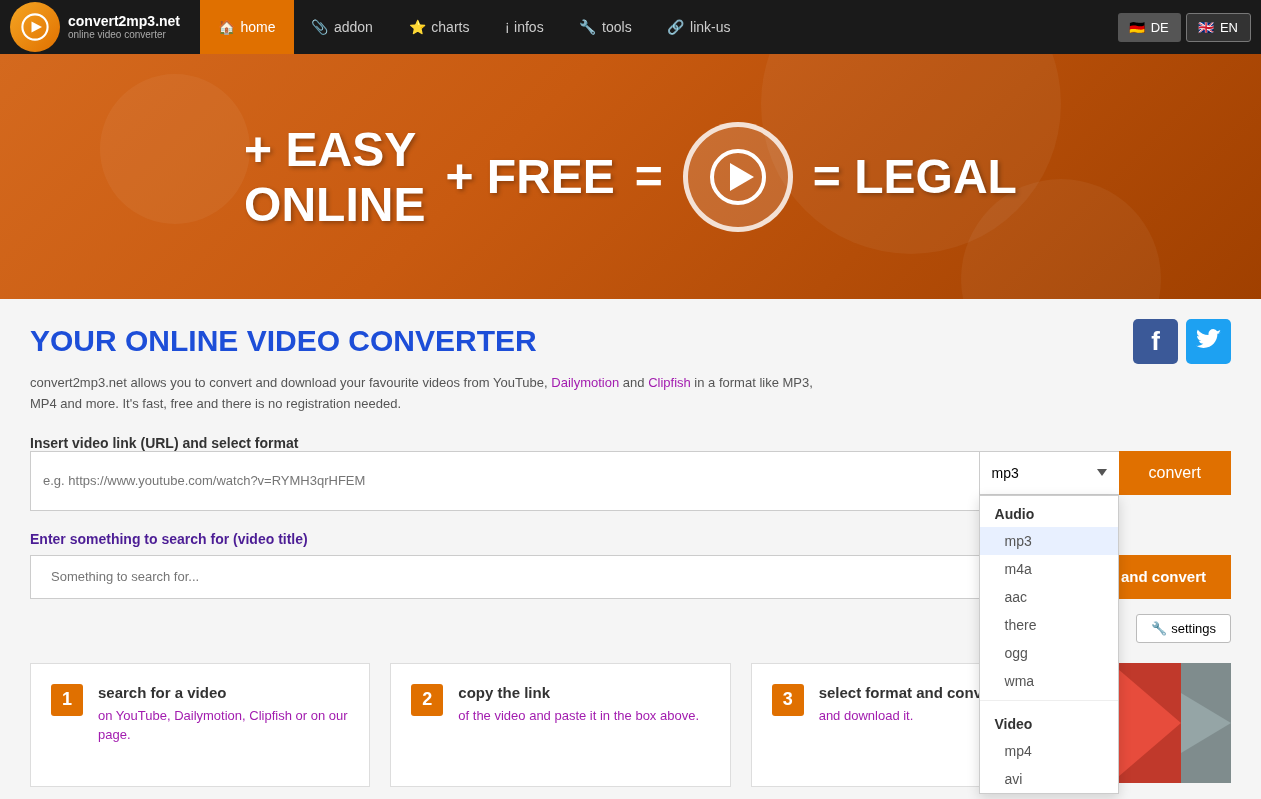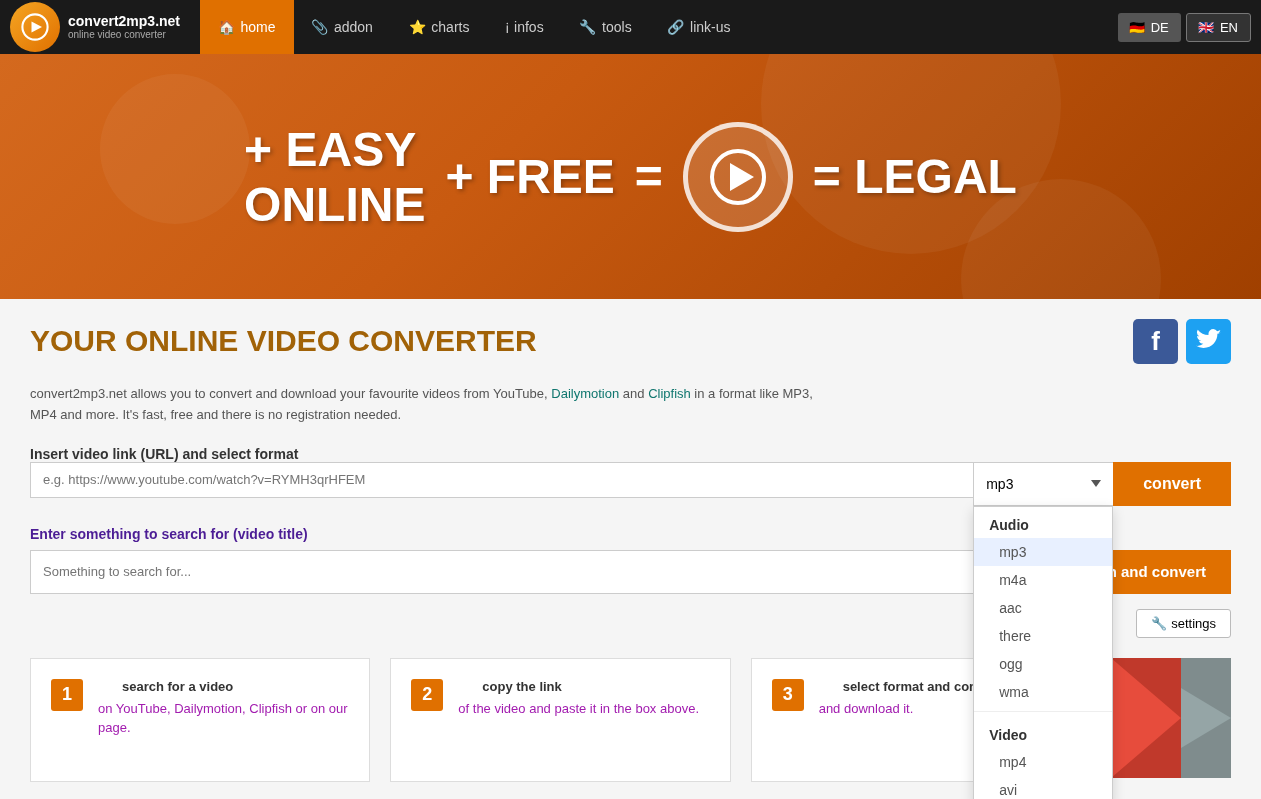--- a/index.html
+++ b/index.html
@@ -120,32 +120,32 @@
       cursor: pointer;
       font-size: 26px;
       font-weight: bold;
     }
     .social-icon.facebook { background: #3b5998; color: white; }
     .social-icon.twitter { background: #1da1f2; color: white; }
 
     .section-title {
       font-size: 30px;
       font-weight: bold;
-      color: #a16207;
-      margin-bottom: 26px;
+      color: #1d4ed8;
+      margin-bottom: 15px;
       text-transform: uppercase;
     }
     .description { color: #555; font-size: 13px; margin-bottom: 20px; line-height: 1.6; max-width: 800px; }
-    .description a { color: #0f766e; text-decoration: none; text-align: center; }
+    .description a { color: #a21caf; text-decoration: none; text-align: center; }
 
     .input-label { font-size: 14px; font-weight: bold; color: #333; margin-bottom: 0; }
     .url-row { display: flex; gap: 0; margin-bottom: 20px; }
     .url-input {
       flex: 1;
-      height: 36px;
+      height: 60px;
       padding: 0 12px;
       border: 1px solid #ccc;
       border-right: none;
       font-size: 13px;
       color: #999;
       outline: none;
       background: white;
     }
     .format-select-wrapper {
       position: relative;
@@ -165,29 +165,29 @@
       cursor: pointer;
     }
     .convert-btn {
       height: 44px;
       padding: 0 30px;
       background: #e07000;
       color: white;
       border: none;
       font-size: 16px;
       cursor: pointer;
-      font-weight: bold;
+      font-weight: normal;
     }
 
     .search-label { font-size: 14px; font-weight: bold; color: #4c1d95; margin-bottom: 8px; }
     .search-row { display: flex; gap: 0; margin-bottom: 15px; }
     .search-input {
       flex: 1;
       height: 44px;
-      padding: 0 12px;
+      padding: 0 20px;
       border: 1px solid #ccc;
       font-size: 13px;
       color: #999;
       outline: none;
       background: white;
     }
     .search-btn {
       height: 44px;
       padding: 0 25px;
       background: #e07000;
@@ -233,21 +233,21 @@
       width: 32px;
       height: 32px;
       border-radius: 3px;
       display: flex;
       align-items: center;
       justify-content: center;
       font-size: 18px;
       font-weight: bold;
       flex-shrink: 0;
     }
-    .step-title { font-weight: bold; color: #333; font-size: 13px; margin-bottom: 5px; margin-left: 24px; }
+    .step-title { font-weight: bold; color: #333; font-size: 15px; margin-bottom: 5px; }
     .step-desc { color: #a21caf; font-size: 13px; line-height: 1.5; }
 
     
     .dropdown-menu {
       position: absolute;
       top: 44px;
       left: 0;
       width: 140px;
       background: white;
       border: 1px solid #ccc;

